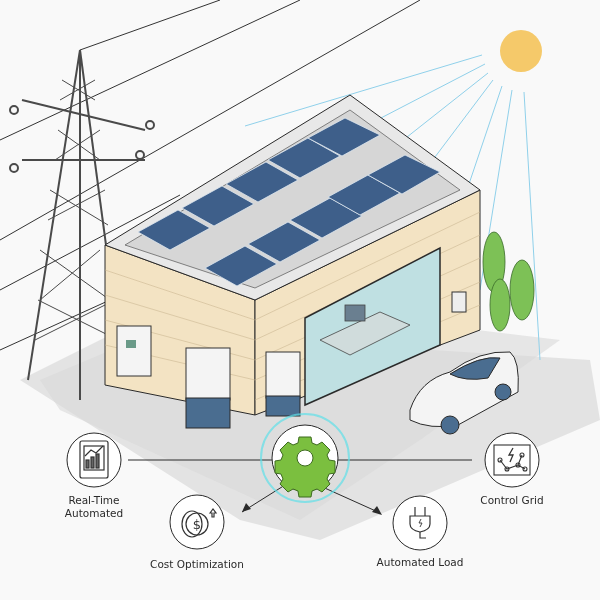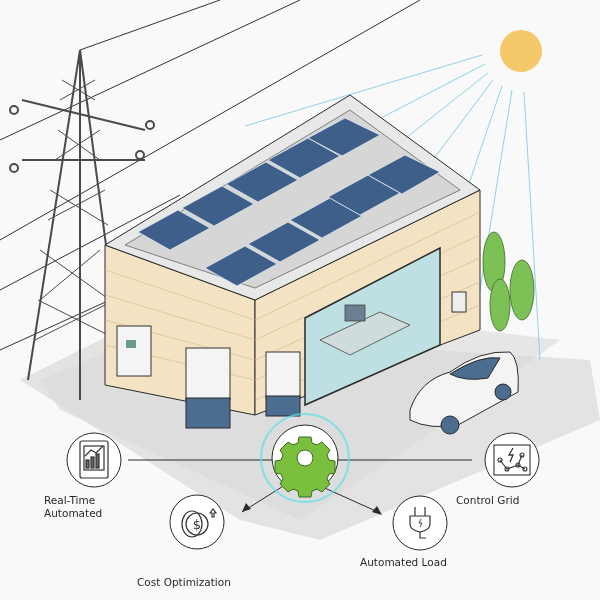--- a/index.html
+++ b/index.html
@@ -1,18 +1,18 @@
 <!DOCTYPE html>
 <html><head>
 <meta charset="utf-8">
 <style>
   html,body{margin:0;padding:0;background:#fafafa;}
   #stage{position:relative;width:600px;height:600px;overflow:hidden;background:#f9f9f9;font-family:"DejaVu Sans","Liberation Sans",sans-serif;}
   svg.scene{position:absolute;left:0;top:0;}
-  .label{position:absolute;font-size:10.5px;color:#2a2a2a;line-height:13px;font-weight:500;}
+  .label{position:absolute;text-align:center;font-size:10.5px;color:#2a2a2a;line-height:13px;font-weight:500;}
 </style>
 </head>
 <body>
 
 <div id="stage">
 <svg class="scene" width="600" height="600" viewBox="0 0 600 600">
 
   <polygon points="20,380 120,330 590,360 600,420 320,540 240,520" fill="#e3e3e3"></polygon>
   <polygon points="40,380 230,300 560,340 420,440 300,520 60,410" fill="#d8d8d8" opacity="0.6"></polygon>
 
@@ -183,21 +183,21 @@
       <line x1="518" y1="465" x2="522" y2="455"></line>
       <path d="M513,448 l-4,7 h4 l-3,7" stroke-width="1.3"></path>
     </g>
   </g>
 </svg>
 
 <div class="label" style="left:44px;top:494px;width:100px;">
   <div>Real-Time</div>
   <div>Automated</div>
 </div>
-<div class="label" style="left:137px;top:576px;width:120px;">
+<div class="label" style="left:137px;top:558px;width:120px;">
   <div>Cost Optimization</div>
 </div>
 <div class="label" style="left:360px;top:556px;width:120px;">
   <div>Automated Load</div>
 </div>
 <div class="label" style="left:456px;top:494px;width:112px;">
   <div>Control Grid</div>
 </div>
 </div>
 

